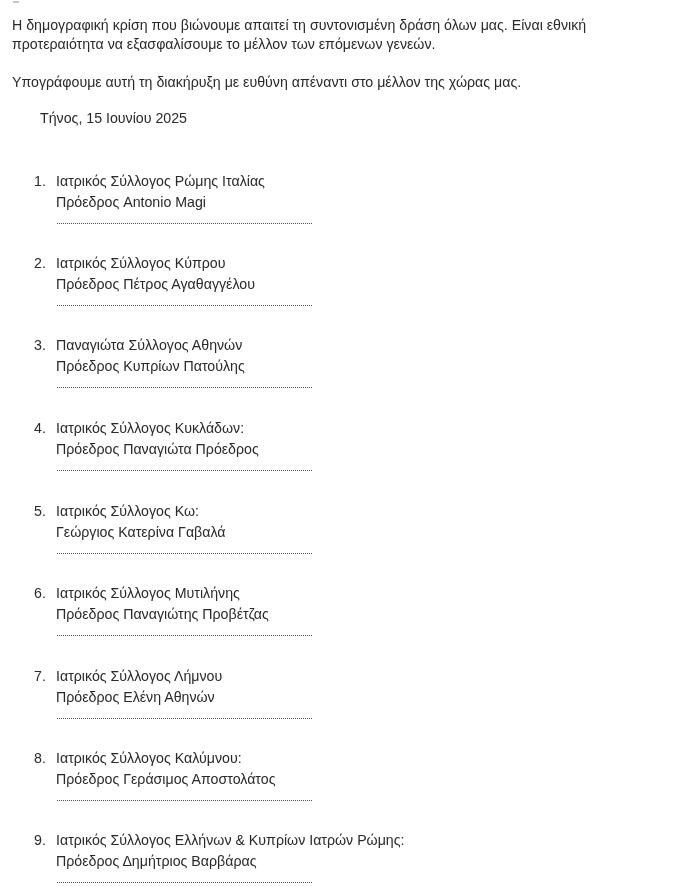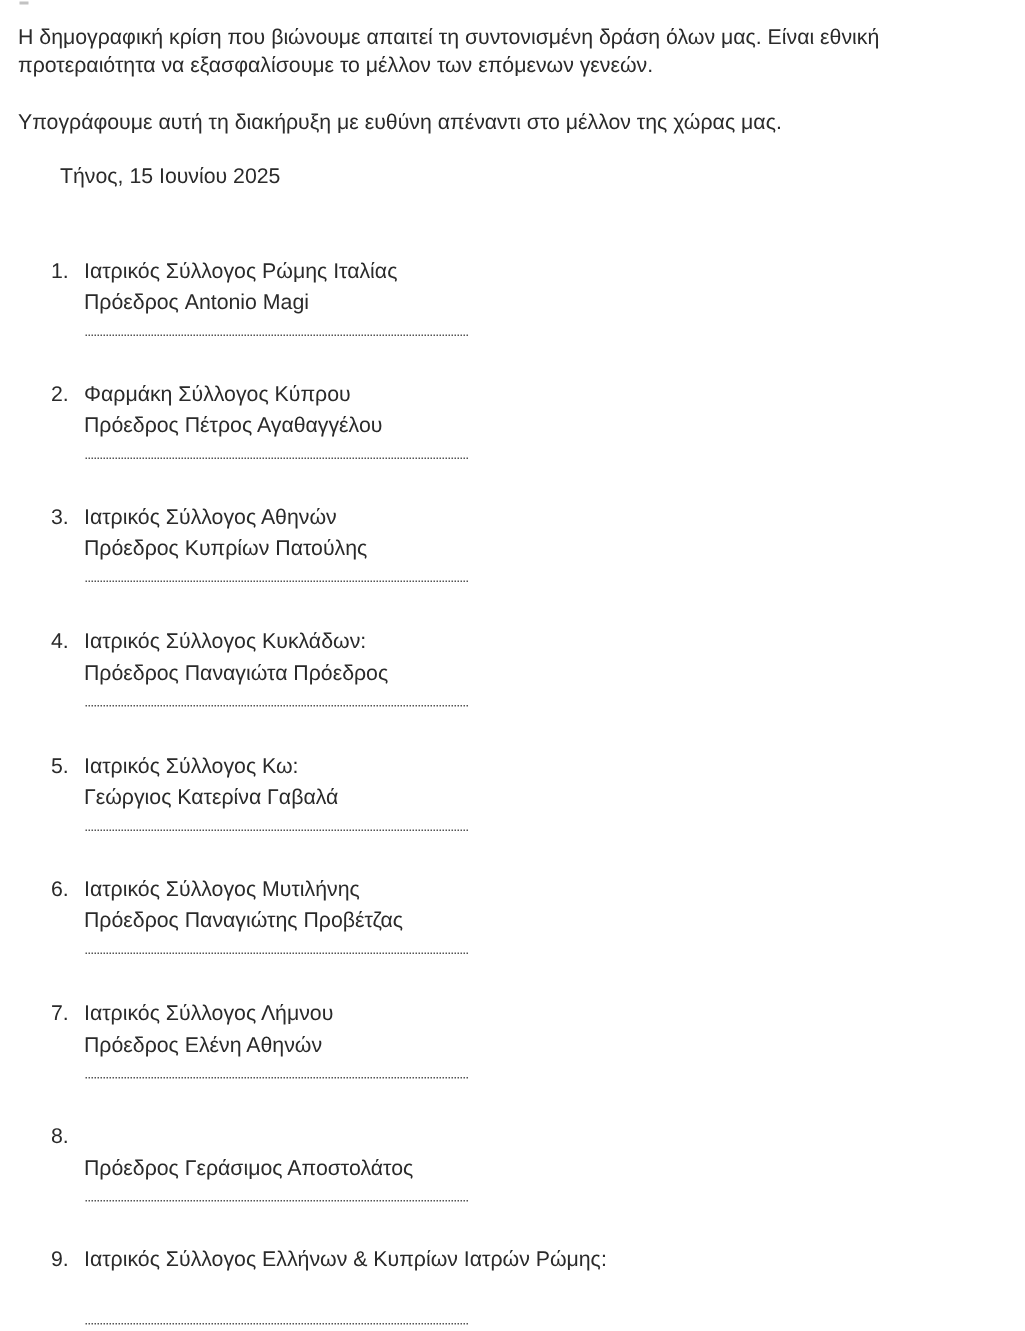--- a/index.html
+++ b/index.html
@@ -95,27 +95,27 @@
 
   <div class="sig-list">
     <div class="sig-item" style="top:0px;">
       <span class="sig-num">1.</span>
       <span class="sig-org">Ιατρικός Σύλλογος Ρώμης Ιταλίας</span>
       <span class="sig-pres">Πρόεδρος Antonio Magi</span>
       <div class="sig-line"></div>
     </div>
     <div class="sig-item" style="top:82px;">
       <span class="sig-num">2.</span>
-      <span class="sig-org">Φαρμάκη Σύλλογος Κύπρου</span>
+      <span class="sig-org">Ιατρικός Σύλλογος Κύπρου</span>
       <span class="sig-pres">Πρόεδρος Πέτρος Αγαθαγγέλου</span>
       <div class="sig-line"></div>
     </div>
     <div class="sig-item" style="top:164px;">
       <span class="sig-num">3.</span>
-      <span class="sig-org">Ιατρικός Σύλλογος Αθηνών</span>
+      <span class="sig-org">Παναγιώτα Σύλλογος Αθηνών</span>
       <span class="sig-pres">Πρόεδρος Κυπρίων Πατούλης</span>
       <div class="sig-line"></div>
     </div>
     <div class="sig-item" style="top:247px;">
       <span class="sig-num">4.</span>
       <span class="sig-org">Ιατρικός Σύλλογος Κυκλάδων:</span>
       <span class="sig-pres">Πρόεδρος Παναγιώτα Πρόεδρος</span>
       <div class="sig-line"></div>
     </div>
     <div class="sig-item" style="top:330px;">
@@ -131,22 +131,24 @@
       <div class="sig-line"></div>
     </div>
     <div class="sig-item" style="top:495px;">
       <span class="sig-num">7.</span>
       <span class="sig-org">Ιατρικός Σύλλογος Λήμνου</span>
       <span class="sig-pres">Πρόεδρος Ελένη Αθηνών</span>
       <div class="sig-line"></div>
     </div>
     <div class="sig-item" style="top:577px;">
       <span class="sig-num">8.</span>
+      <span class="sig-org">Ιατρικός Σύλλογος Καλύμνου:</span>
       <span class="sig-pres">Πρόεδρος Γεράσιμος Αποστολάτος</span>
       <div class="sig-line"></div>
     </div>
     <div class="sig-item" style="top:659px;">
       <span class="sig-num">9.</span>
       <span class="sig-org">Ιατρικός Σύλλογος Ελλήνων &amp; Κυπρίων Ιατρών Ρώμης:</span>
+      <span class="sig-pres">Πρόεδρος Δημήτριος Βαρβάρας</span>
       <div class="sig-line"></div>
     </div>
   </div>
 </div>
 
 </body></html>

